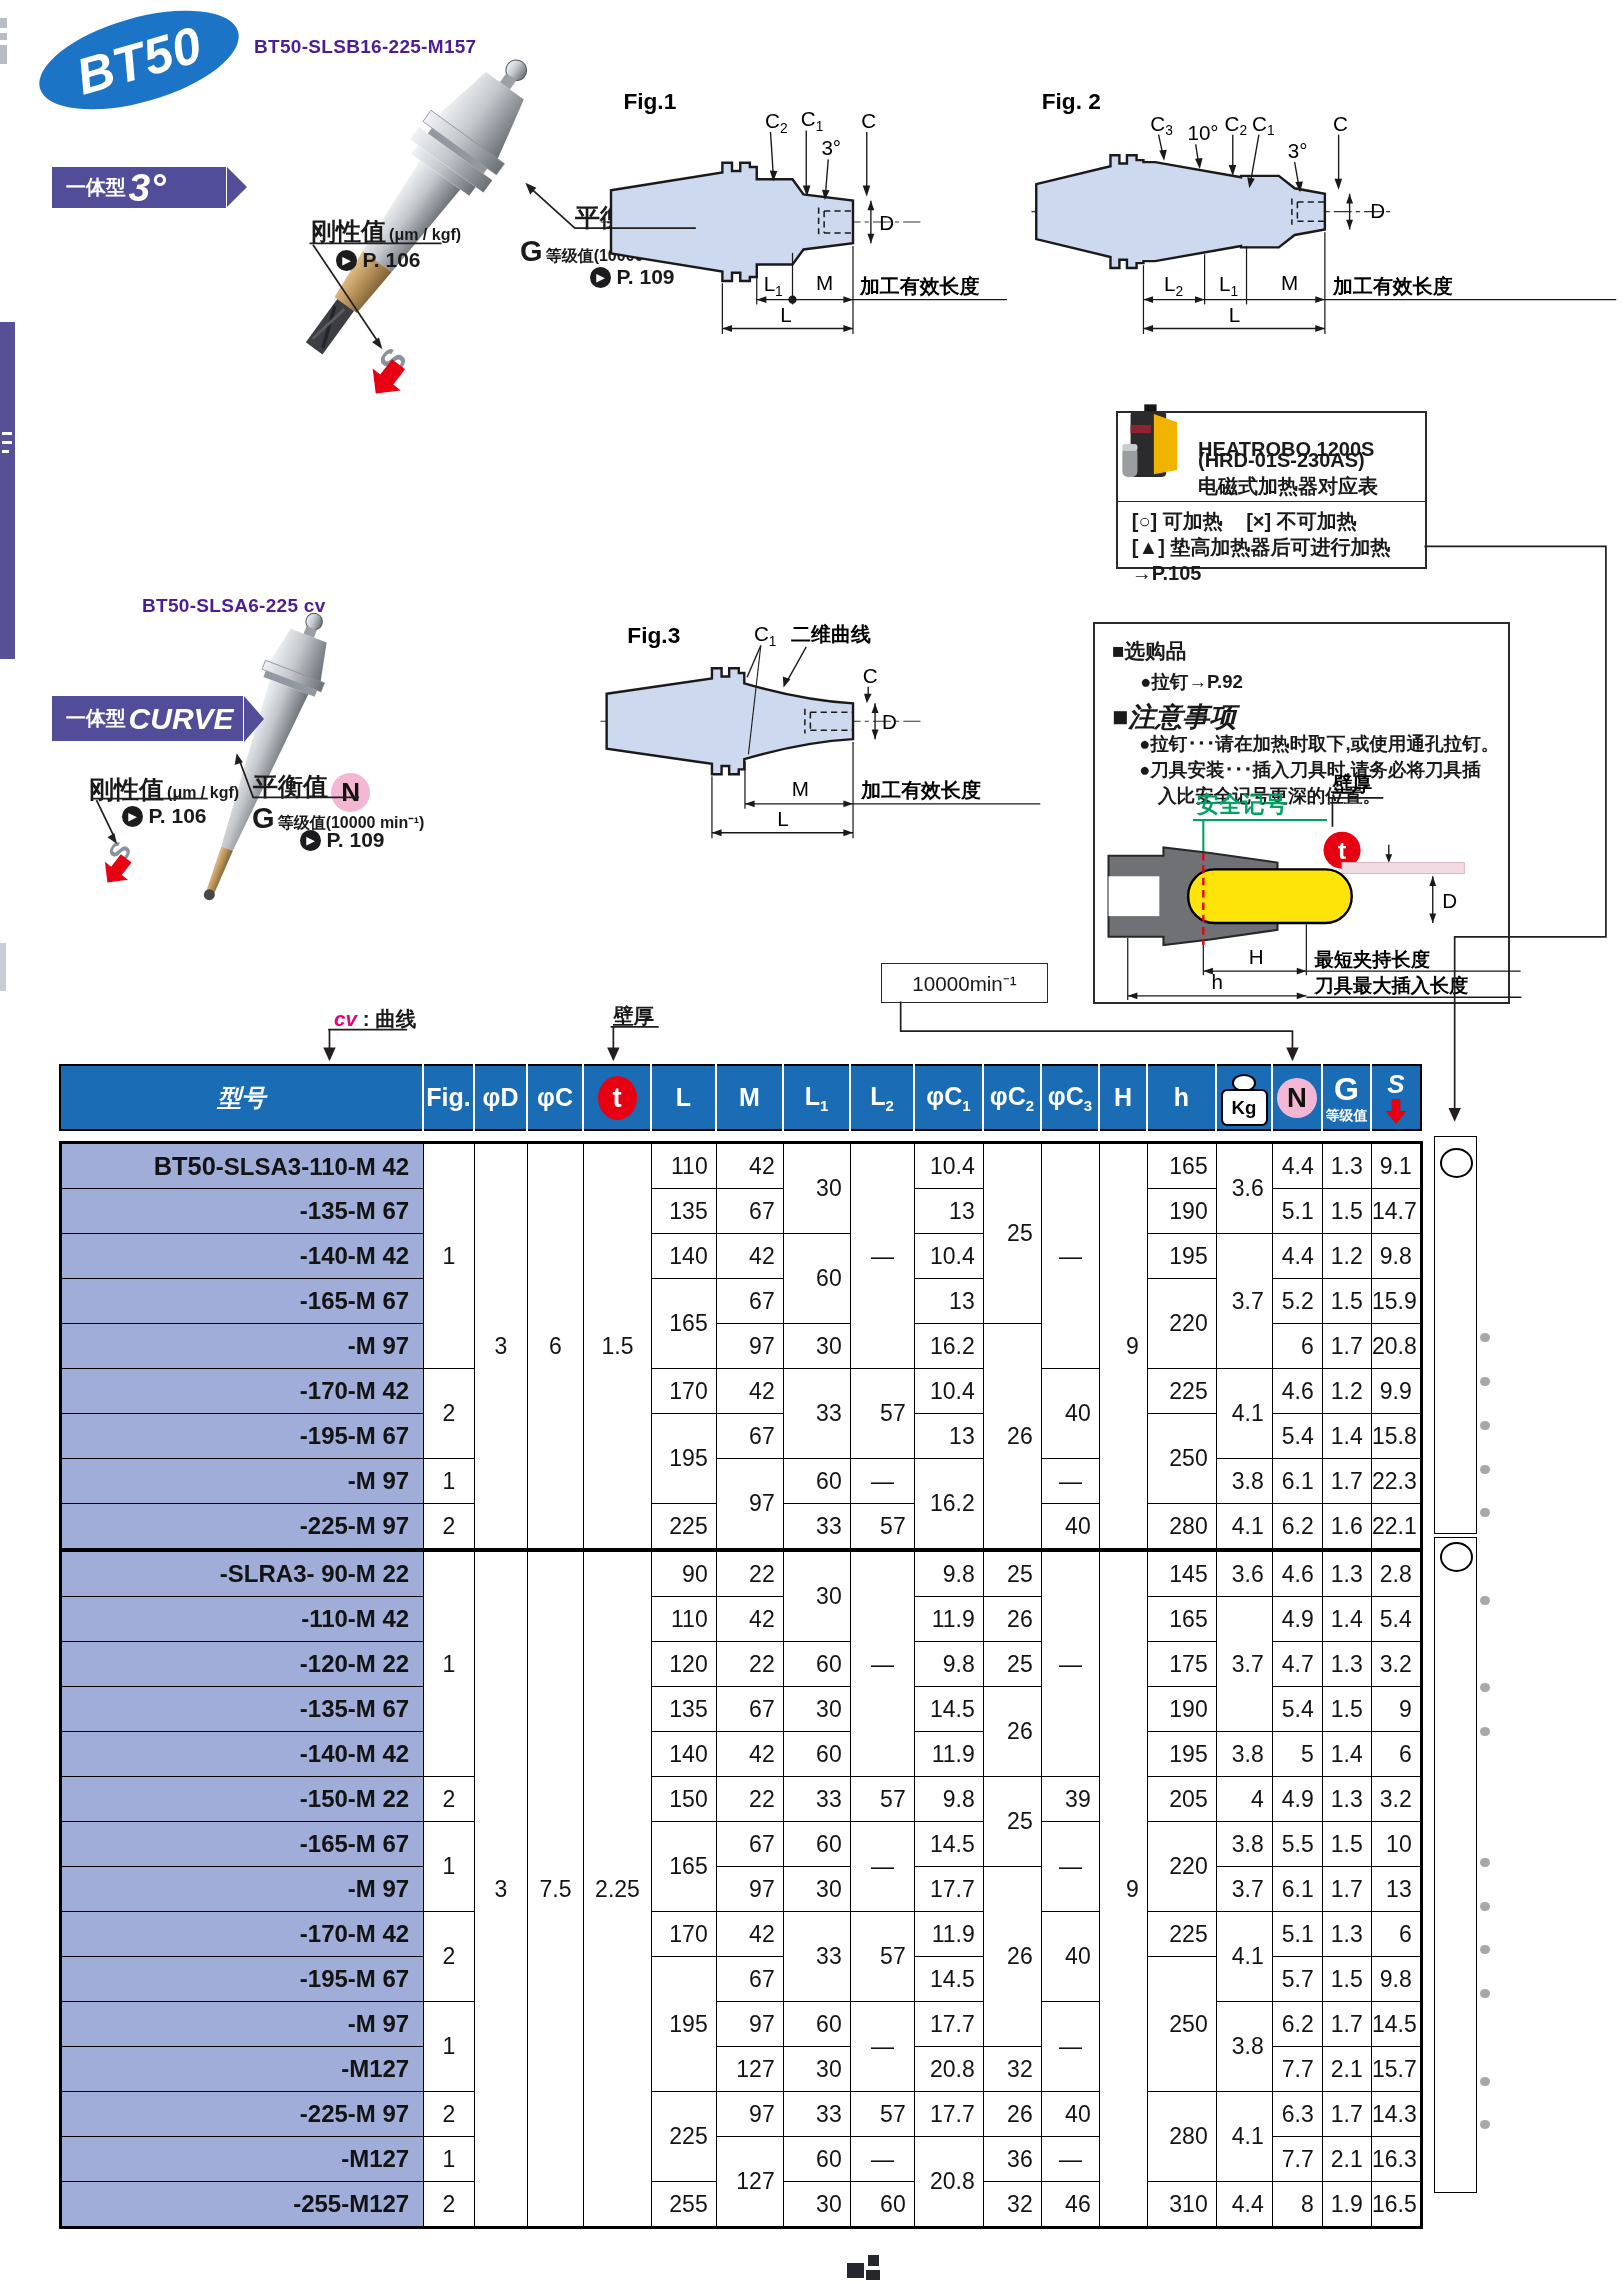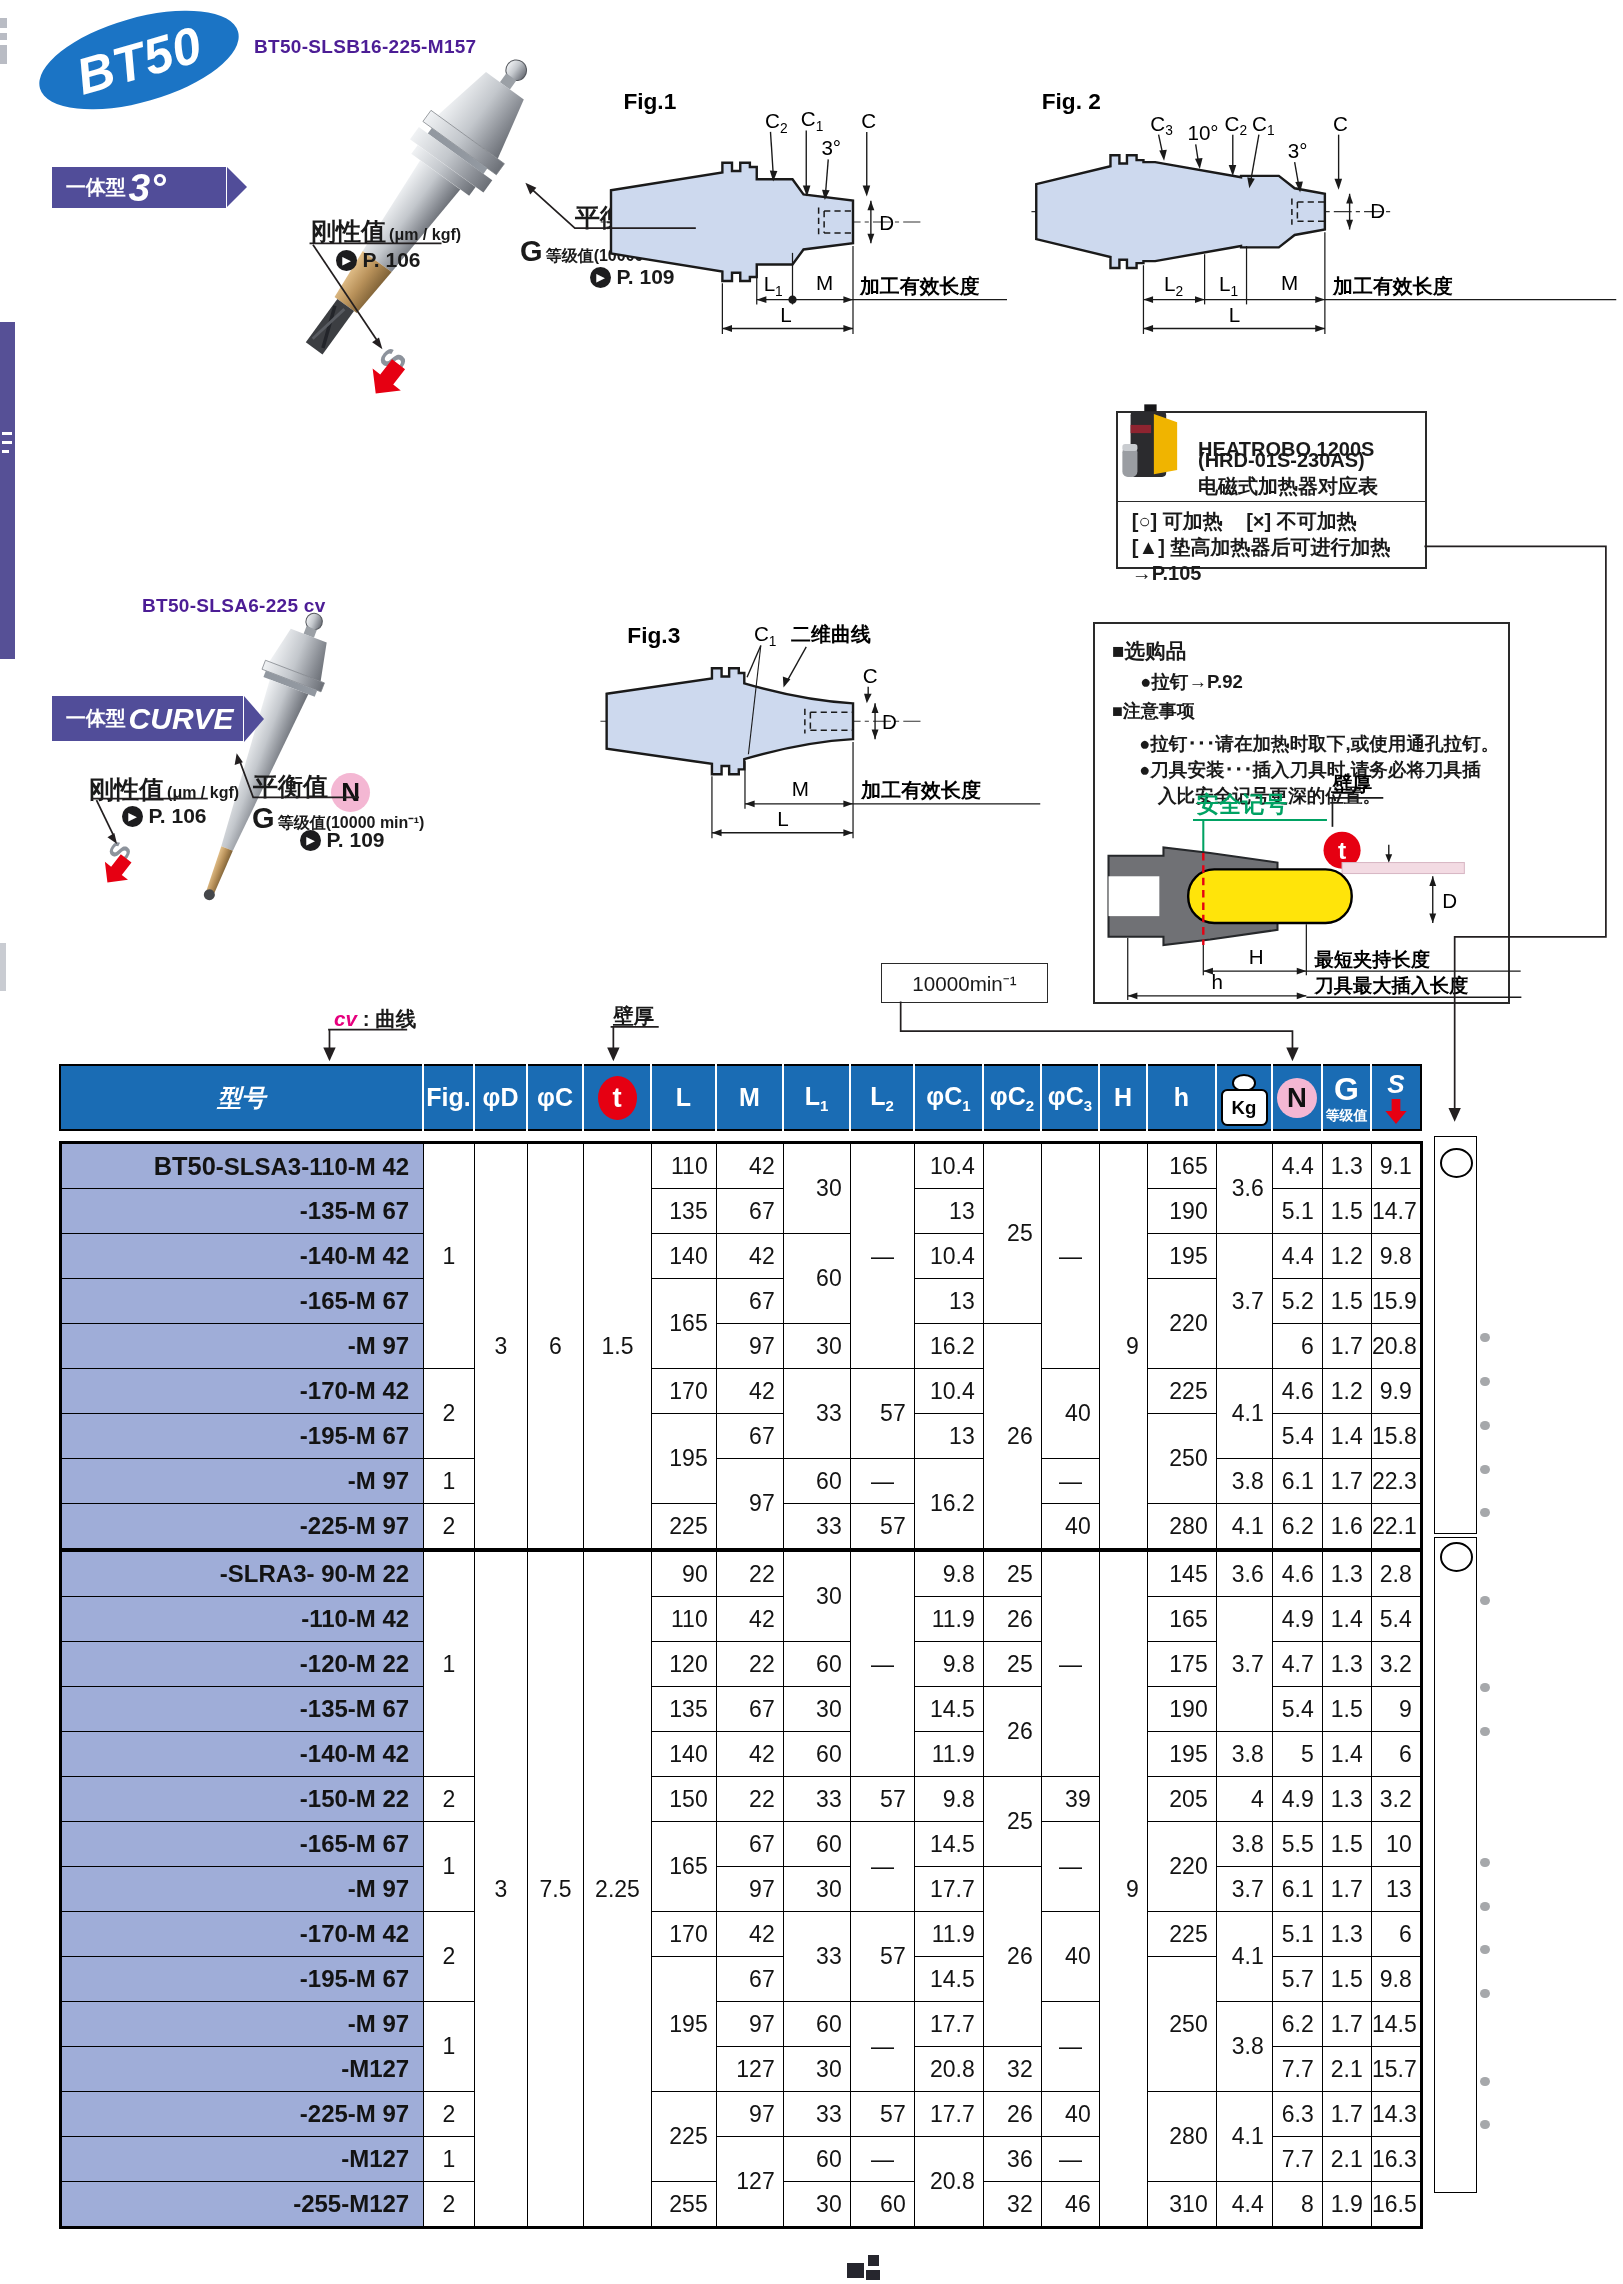--- a/index.html
+++ b/index.html
@@ -340,21 +340,21 @@
   <rect x="14" y="10" width="52" height="96" rx="6" fill="#2b2b2e"></rect>
   <polygon points="48,14 82,26 82,96 48,102" fill="#f0b400"></polygon>
   <rect x="14" y="30" width="30" height="12" fill="#8e2430"></rect>
   <rect x="2" y="62" width="22" height="44" rx="8" fill="#9a9da2"></rect>
   <rect x="2" y="58" width="22" height="10" rx="4" fill="#c9ccd0"></rect>
 </svg>
 
 <div class="abs hbox" style="left:1093px;top:622px;width:413px;height:378px;"></div>
 <div class="abs ntext" style="left:1112px;top:638px;font-size:20.6px;">■选购品</div>
 <div class="abs ntext" style="left:1140px;top:670px;">●拉钉→P.92</div>
-<div class="abs ntext" style="left:1112px;top:700px;font-size:18px;">■注意事项</div>
+<div class="abs ntext" style="left:1112px;top:700px;font-size:27px;font-style:italic;">■注意事项</div>
 <div class="abs ntext" style="left:1139px;top:732px;">●拉钉･･･请在加热时取下,或使用通孔拉钉。</div>
 <div class="abs ntext" style="left:1139px;top:758px;">●刀具安装･･･插入刀具时,请务必将刀具插</div>
 <div class="abs ntext" style="left:1158px;top:784px;">入比安全记号更深的位置。</div>
 
 <svg class="abs" style="left:1100px;top:765px" width="423" height="237" viewBox="0 0 615 345">
   <text x="140" y="68" font-size="33" font-weight="bold" fill="#00a263">安全记号</text>
   <line x1="135" y1="80" x2="330" y2="80" stroke="#00a263" stroke-width="3"></line>
   <line x1="150" y1="80" x2="150" y2="138" stroke="#00a263" stroke-width="3"></line>
   <polygon points="150,152 143,134 157,134" fill="#00a263"></polygon>
   <text x="338" y="38" font-size="29" font-weight="bold">壁厚</text>

